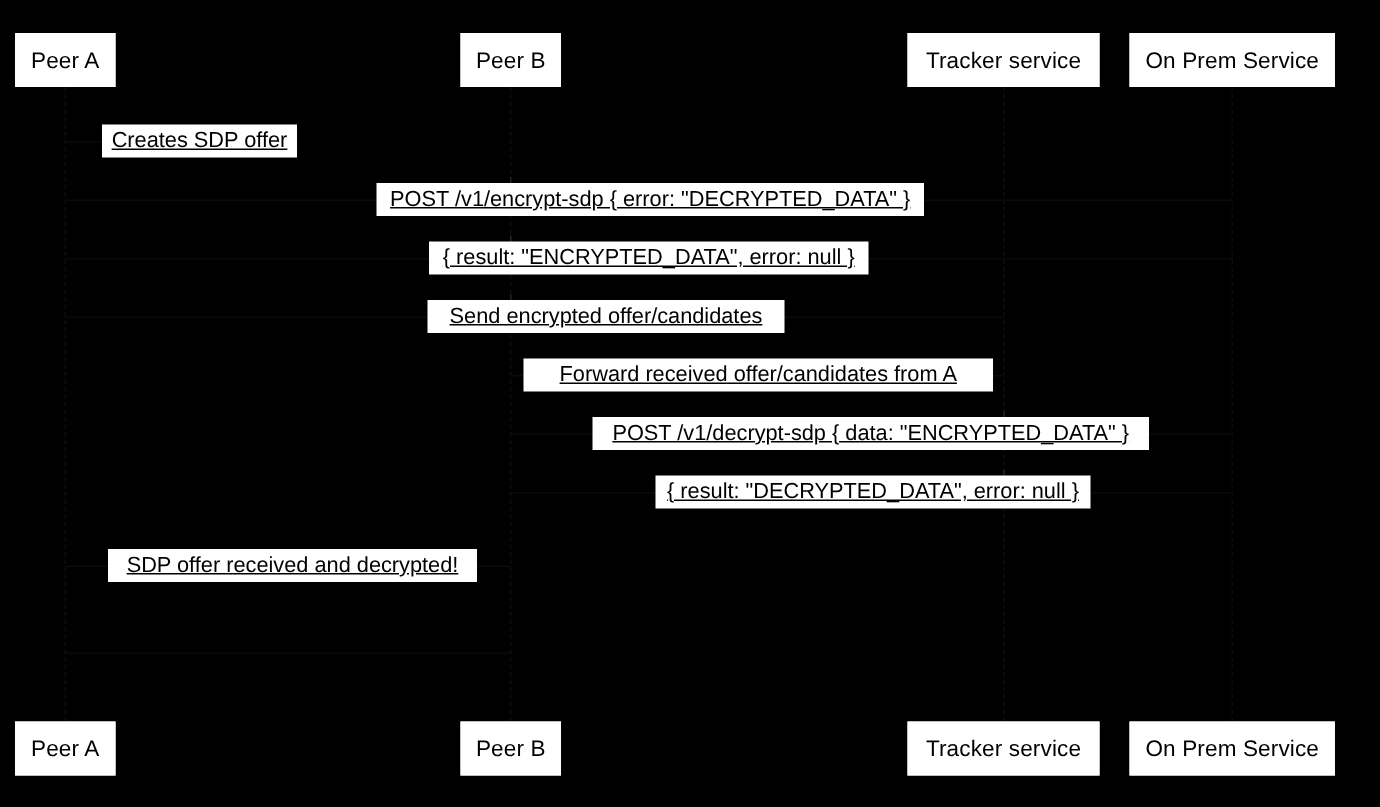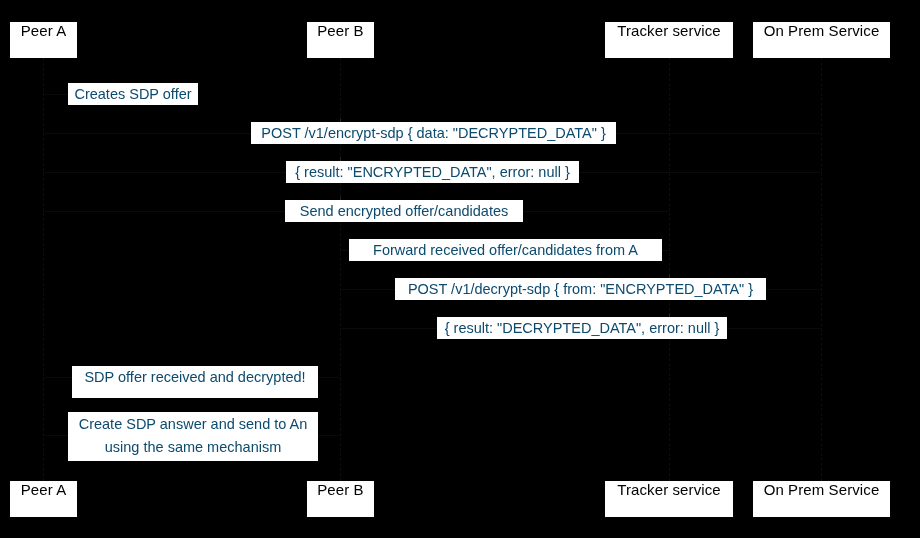--- a/index.html
+++ b/index.html
@@ -29,46 +29,47 @@
   
   .participant {
     position: absolute;
     box-sizing: border-box;
     background: #ffffff;
     border: 1px solid #ffffff;
     color: #000000;
     font-size: 15px;
     line-height: 1;
     display: flex;
-    align-items: flex-start;
+    align-items: center;
     justify-content: center;
     white-space: nowrap;
     letter-spacing: 0.1px;
   }
 
   
   .lifeline {
     position: absolute;
     width: 0;
     border-left: 1px dashed #0d0d0d;
     top: 58px;
     height: 423px;
   }
 
   
   .msg-label {
     position: absolute;
     background: #ffffff;
-    color: #0c4a6e;
+    color: #000000;
     font-size: 14.5px;
     line-height: 22px;
     white-space: nowrap;
     padding: 0 1px;
     text-align: center;
     overflow: hidden;
+    text-decoration: underline;
   }
   .msg-label.two-line {
     white-space: normal;
     line-height: 23px;
     padding: 1px 1px 2px 1px;
   }
 
   
   .msg-line {
     position: absolute;
@@ -119,35 +120,34 @@
   <div class="participant" style="left:605px; top:22px; width:128px; height:36px;">
     <span>Tracker service</span>
   </div>
 
   <div class="participant" style="left:753px; top:22px; width:137px; height:36px;">
     <span>On Prem Service</span>
   </div>
 
   <div class="msg-label" style="left:68px; top:83px; width:128px; height:22px;">Creates SDP offer</div>
 
-  <div class="msg-label" style="left:251px; top:122px; width:363px; height:22px;">POST /v1/encrypt-sdp { data: "DECRYPTED_DATA" }</div>
+  <div class="msg-label" style="left:251px; top:122px; width:363px; height:22px;">POST /v1/encrypt-sdp { error: "DECRYPTED_DATA" }</div>
 
   <div class="msg-label" style="left:286px; top:161px; width:291px; height:22px;">{ result: "ENCRYPTED_DATA", error: null }</div>
 
   <div class="msg-label" style="left:237px; top:200px; width:236px; height:22px;margin-left:48px;">Send encrypted offer/candidates</div>
 
   <div class="msg-label" style="left:349px; top:239px; width:311px; height:22px;">Forward received offer/candidates from A</div>
 
-  <div class="msg-label" style="left:395px; top:278px; width:369px; height:22px;">POST /v1/decrypt-sdp { from: "ENCRYPTED_DATA" }</div>
+  <div class="msg-label" style="left:395px; top:278px; width:369px; height:22px;">POST /v1/decrypt-sdp { data: "ENCRYPTED_DATA" }</div>
 
   <div class="msg-label" style="left:437px; top:317px; width:288px; height:22px;">{ result: "DECRYPTED_DATA", error: null }</div>
 
-  <div class="msg-label" style="left:72px; top:366px; width:244px; height:32px;">SDP offer received and decrypted!</div>
+  <div class="msg-label" style="left:72px; top:366px; width:244px; height:22px;">SDP offer received and decrypted!</div>
 
-  <div class="msg-label two-line" style="left:68px; top:412px; width:248px; height:46px;">Create SDP answer and send to An using the same mechanism</div>
 
   <div class="participant" style="left:10px; top:481px; width:67px; height:36px;">
     <span>Peer A</span>
   </div>
 
   <div class="participant" style="left:307px; top:481px; width:67px; height:36px;">
     <span>Peer B</span>
   </div>
 
   <div class="participant" style="left:605px; top:481px; width:128px; height:36px;">

